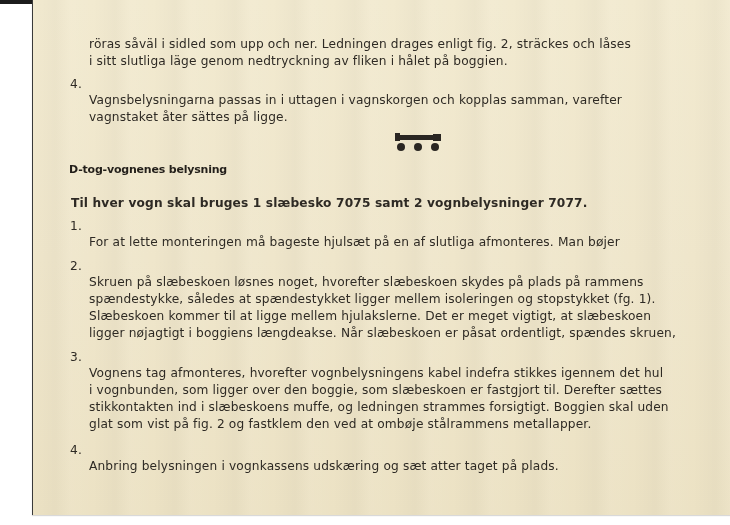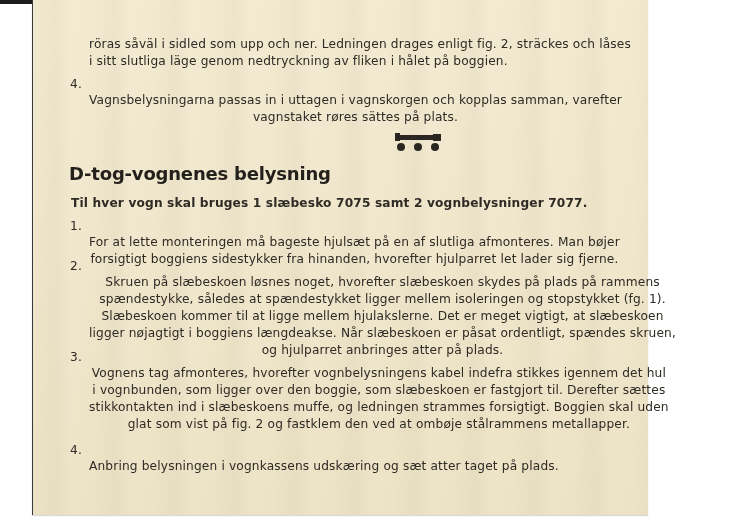--- a/index.html
+++ b/index.html
@@ -6,60 +6,59 @@
     html, body {
       width: 730px; height: 525px; overflow: hidden;
       background: #ffffff;
       font-family: "DejaVu Sans", "Liberation Sans", sans-serif;
     }
     .topbar {
       position: absolute; left: 0; top: 0; width: 32px; height: 4px;
       background: #1c1c1c;
     }
     .paper {
-      position: absolute; left: 32px; top: 0; width: 616px; height: 515px;
+      position: absolute; left: 32px; top: 0; width: 698px; height: 515px;
       background:
         repeating-linear-gradient(90deg,
           rgba(0,0,0,0.00) 0px, rgba(0,0,0,0.025) 22px, rgba(255,255,255,0.05) 38px, rgba(0,0,0,0.00) 60px),
         linear-gradient(180deg, #f2ead0 0%, #efe6cb 50%, #ece2c4 100%);
       border-left: 1px solid #3a3a3a;
       box-shadow: 0 1px 1px rgba(0,0,0,0.15);
       color: #2b2722;
-      text-align: center;
     }
     .text {
       position: absolute; font-size: 12.2px; line-height: 17px;
       letter-spacing: 0.15px; color: #2e2a24;
     }
     .para { position: absolute; }
     .item { position: absolute; }
     .item .num { position: absolute; left: 0; top: 0; }
     .item .body { position: absolute; left: 13px; top: 16px; }
     .heading {
       position: absolute; left: 36px; top: 163px;
-      font-size: 18px; font-weight: bold; color: #231f1a; letter-spacing: -0.2px;
+      font-size: 11px; font-weight: bold; color: #231f1a; letter-spacing: -0.2px;
     }
     .logo { position: absolute; left: 362px; top: 131px; width: 48px; height: 22px; }
   </style>
 </head>
 <body>
 
 <div class="topbar"></div>
 
 <div class="paper">
 
   <div class="text" style="left:0;top:0;width:698px;height:120px;">
     <div class="para" style="left:56px;top:36px;white-space:nowrap;">röras såväl i sidled som upp och ner. Ledningen drages enligt fig. 2, sträckes och låses</div>
     <div class="para" style="left:56px;top:53px;white-space:nowrap;">i sitt slutliga läge genom nedtryckning av fliken i hålet på boggien.</div>
 
     <div class="item" style="left:37px;top:76px;width:660px;">
       <span class="num">4.</span>
       <span class="body" style="white-space:nowrap;left:19px;">
         <div>Vagnsbelysningarna passas in i uttagen i vagnskorgen och kopplas samman, varefter</div>
-        <div>vagnstaket røres sättes på plats.</div>
+        <div>vagnstaket åter sättes på ligge.</div>
       </span>
     </div>
   </div>
 
   <svg class="logo" viewBox="0 0 48 22">
     <rect x="0" y="2" width="5" height="8" fill="#2a2622"></rect>
     <rect x="0" y="4" width="46" height="5" fill="#2a2622"></rect>
     <rect x="38" y="3" width="8" height="7" fill="#2a2622"></rect>
     <circle cx="6" cy="16" r="4" fill="#2a2622"></circle>
     <circle cx="23" cy="16" r="4" fill="#2a2622"></circle>
@@ -68,32 +67,30 @@
 
   <div class="heading">D-tog-vognenes belysning</div>
 
   <div class="text" style="left:0;top:0;width:698px;height:515px;">
     <div class="para" style="left:38px;top:195px;white-space:nowrap;font-weight:bold;">Til hver vogn skal bruges 1 slæbesko 7075 samt 2 vognbelysninger 7077.</div>
 
     <div class="item" style="left:37px;top:218px;width:660px;">
       <span class="num">1.</span>
       <span class="body" style="white-space:nowrap;left:19px;">
         <div>For at lette monteringen må bageste hjulsæt på en af slutliga afmonteres. Man bøjer</div>
-        <div>forsigtigt boggiens sidestykker fra hinanden, hvorefter hjulparret let lader sig fjerne.</div>
       </span>
     </div>
 
     <div class="item" style="left:37px;top:258px;width:660px;">
       <span class="num">2.</span>
       <span class="body" style="white-space:nowrap;left:19px;">
         <div>Skruen på slæbeskoen løsnes noget, hvorefter slæbeskoen skydes på plads på rammens</div>
         <div>spændestykke, således at spændestykket ligger mellem isoleringen og stopstykket (fg. 1).</div>
         <div>Slæbeskoen kommer til at ligge mellem hjulakslerne. Det er meget vigtigt, at slæbeskoen</div>
         <div>ligger nøjagtigt i boggiens længdeakse. Når slæbeskoen er påsat ordentligt, spændes skruen,</div>
-        <div>og hjulparret anbringes atter på plads.</div>
       </span>
     </div>
 
     <div class="item" style="left:37px;top:349px;width:660px;">
       <span class="num">3.</span>
       <span class="body" style="white-space:nowrap;left:19px;">
         <div>Vognens tag afmonteres, hvorefter vognbelysningens kabel indefra stikkes igennem det hul</div>
         <div>i vognbunden, som ligger over den boggie, som slæbeskoen er fastgjort til. Derefter sættes</div>
         <div>stikkontakten ind i slæbeskoens muffe, og ledningen strammes forsigtigt. Boggien skal uden</div>
         <div>glat som vist på fig. 2 og fastklem den ved at ombøje stålrammens metallapper.</div>

